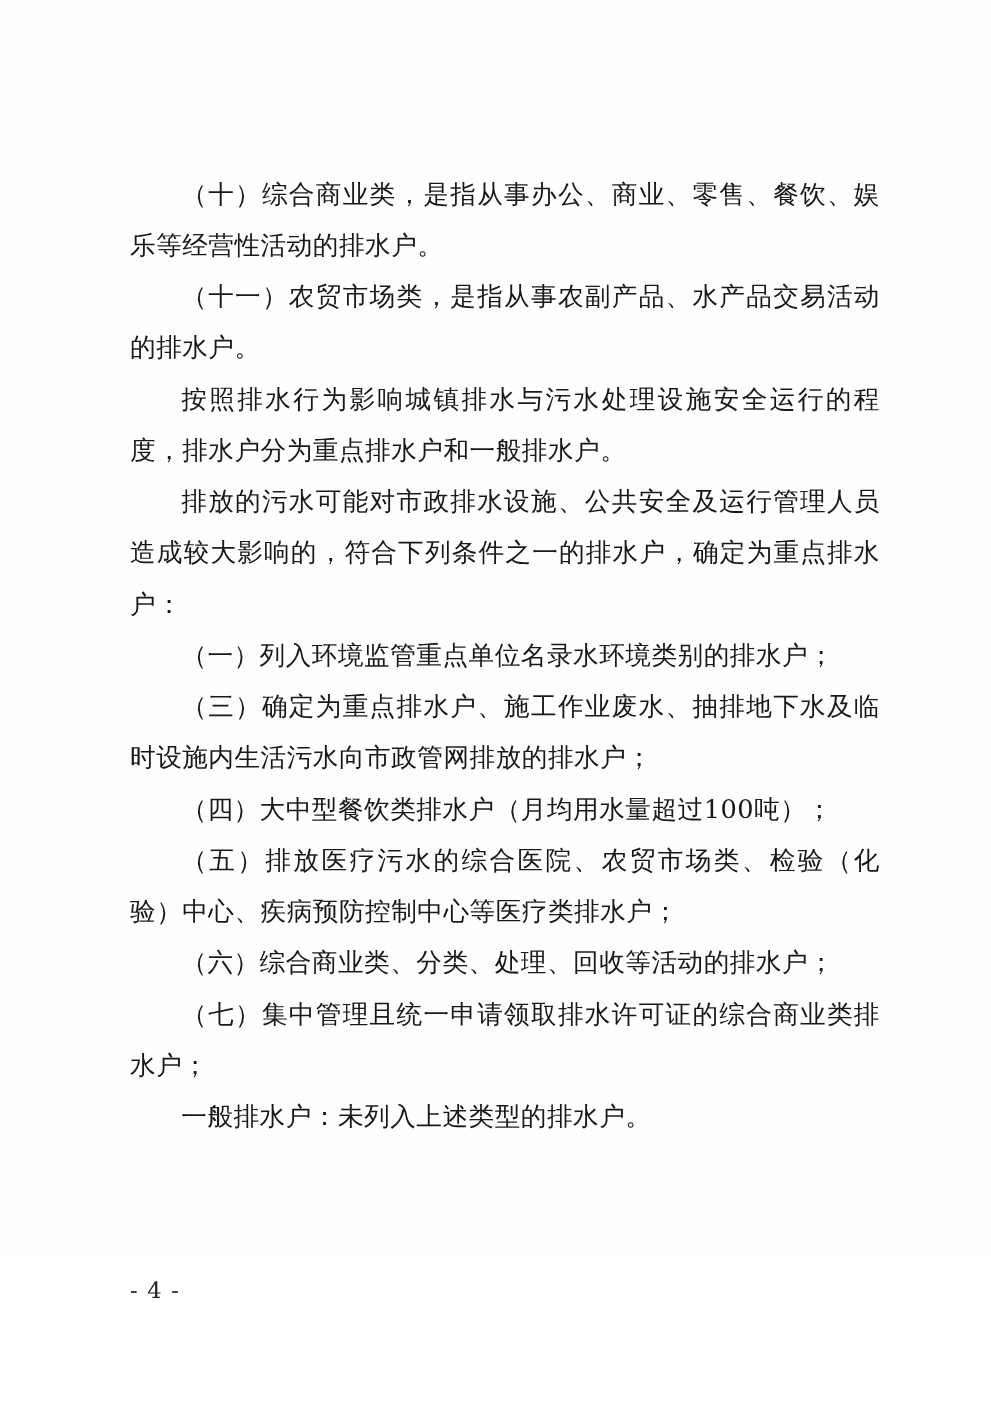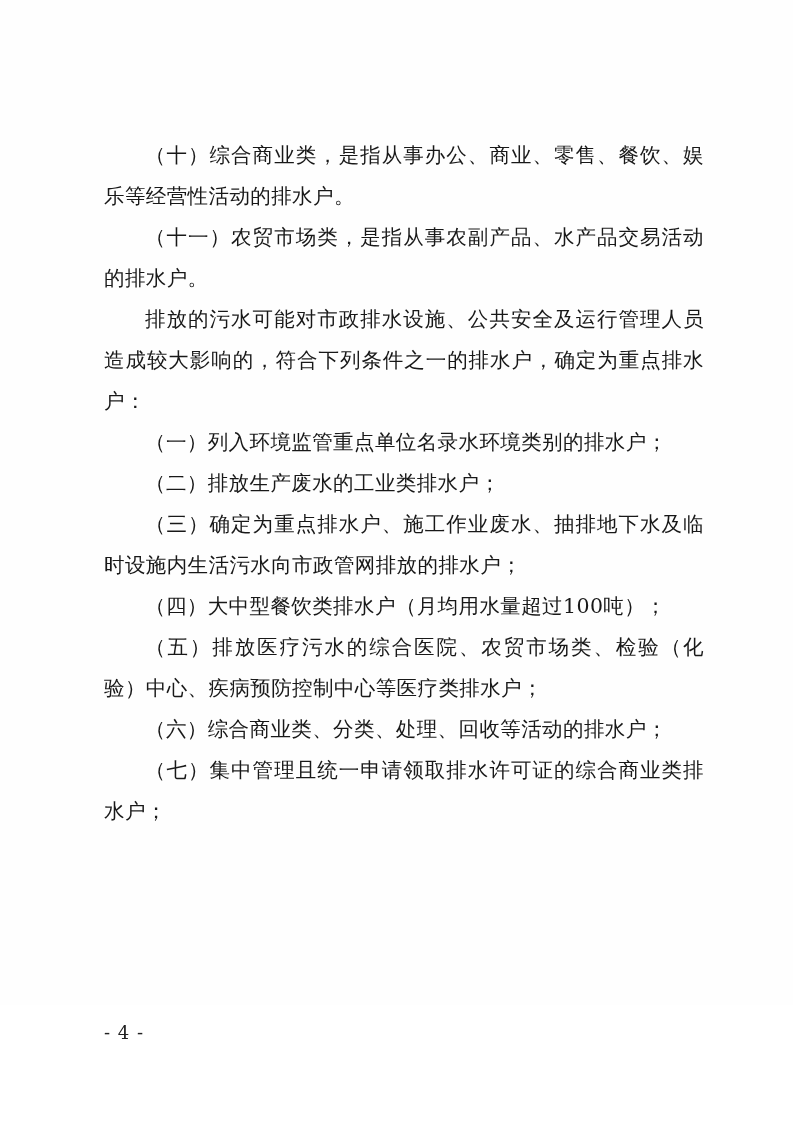--- a/index.html
+++ b/index.html
@@ -53,25 +53,26 @@
     display: inline-block;
   }
 </style>
 </head>
 <body>
 
 <div class="page">
   <div class="content">
     <p class="para indent">（十）综合商业类，是指从事办公、商业、零售、餐饮、娱乐等经营性活动的排水户。</p>
     <p class="para indent">（十一）农贸市场类，是指从事农副产品、水产品交易活动的排水户。</p>
+    <p class="para indent">按照排水行为影响城镇排水与污水处理设施安全运行的程度，排水户分为重点排水户和一般排水户。</p>
     <p class="para indent">排放的污水可能对市政排水设施、公共安全及运行管理人员造成较大影响的，符合下列条件之一的排水户，确定为重点排水户：</p>
     <p class="para indent">（一）列入环境监管重点单位名录水环境类别的排水户；</p>
-    <p class="para indent">（二）排放生产废水的工业类排水户；</p>
     <p class="para indent">（三）确定为重点排水户、施工作业废水、抽排地下水及临时设施内生活污水向市政管网排放的排水户；</p>
     <p class="para indent">（四）大中型餐饮类排水户（月均用水量超过100吨）；</p>
     <p class="para indent">（五）排放医疗污水的综合医院、农贸市场类、检验（化验）中心、疾病预防控制中心等医疗类排水户；</p>
     <p class="para indent">（六）综合商业类、分类、处理、回收等活动的排水户；</p>
     <p class="para indent">（七）集中管理且统一申请领取排水许可证的综合商业类排水户；</p>
+    <p class="para indent">一般排水户：未列入上述类型的排水户。</p>
   </div>
   <div class="footer">
     <span class="page-number">- 4 -</span>
   </div>
 </div>
 
 </body></html>

